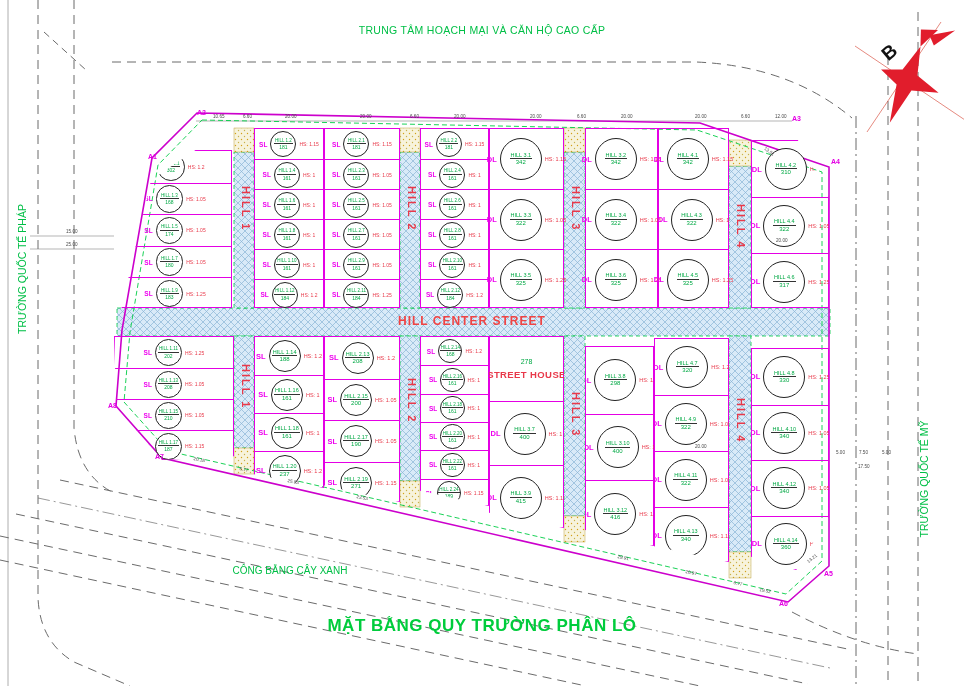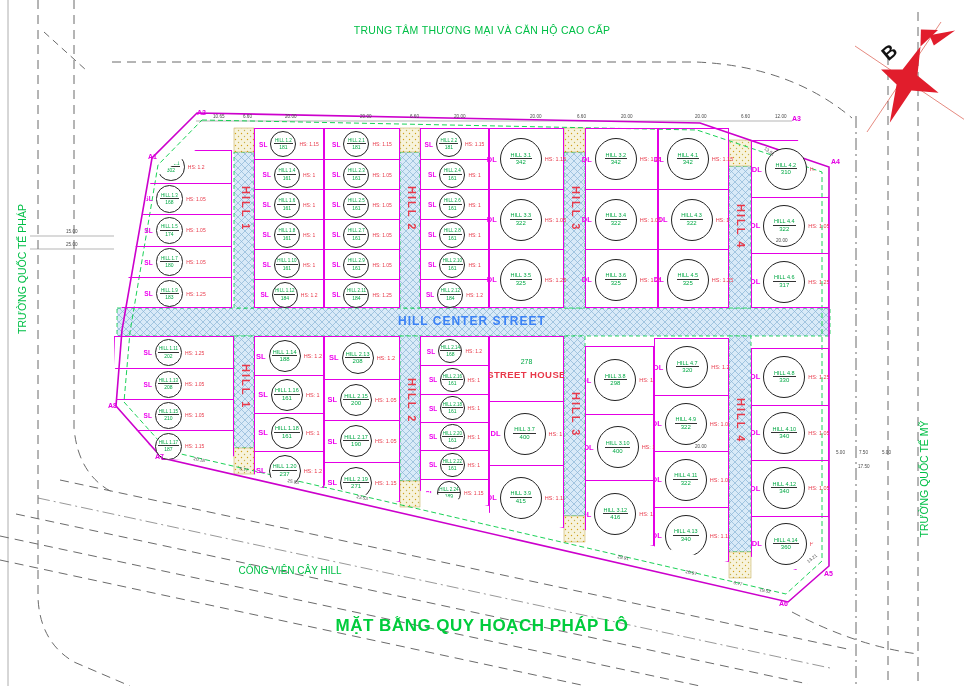--- a/index.html
+++ b/index.html
@@ -15,21 +15,21 @@
         align-items:center;justify-content:center;flex:0 0 auto;box-sizing:border-box;}
   .nm{color:#00a844;border-bottom:0.8px solid #333;padding:0 1px;white-space:nowrap;line-height:1.15;}
   .ar{color:#00a844;line-height:1.2;}
   .hs{color:#e8394a;white-space:nowrap;}
   .lot.ch{flex-direction:column;gap:2px;}
   .chl{color:#e8394a;font-size:9.5px;font-weight:700;letter-spacing:.4px;white-space:nowrap;}
   .ch-area{font-size:7px;}
   
   .street-label{position:absolute;color:#e8394a;font-weight:700;font-size:11px;letter-spacing:2px;
                 transform-origin:0 0;transform:rotate(90deg);white-space:nowrap;}
-  .hcs{position:absolute;left:398px;top:314px;color:#3b82f6;font-weight:700;font-size:12px;letter-spacing:1px;}
+  .hcs{position:absolute;left:398px;top:314px;color:#ef4444;font-weight:700;font-size:12px;letter-spacing:1px;}
   .marker{position:absolute;color:#e400e4;font-weight:700;font-size:7px;white-space:nowrap;}
   .dim{position:absolute;color:#4a4a4a;font-size:4.6px;white-space:nowrap;transform-origin:0 0;}
   .top-label{position:absolute;left:0;top:24px;width:964px;text-align:center;font-size:10.5px;
              color:#00bf46;letter-spacing:.3px;}
   .side-label{position:absolute;width:170px;text-align:center;font-size:10.5px;color:#00bf46;
               transform:rotate(-90deg);white-space:nowrap;}
   #left-road-label{left:-63px;top:263px;}
   #right-road-label{left:839px;top:473px;}
   .park-label{position:absolute;left:200px;top:565px;width:180px;text-align:center;font-size:10px;color:#00bf46;}
   .title{position:absolute;left:0;top:616px;width:964px;text-align:center;color:#00cc3c;font-weight:700;}
@@ -725,21 +725,21 @@
       <div class="dim" style="left: 618px; top: 554px; transform: rotate(12deg);">29.91</div>
       <div class="dim" style="left: 686px; top: 569px; transform: rotate(12deg);">20.97</div>
       <div class="dim" style="left: 734px; top: 580px; transform: rotate(12deg);">6.77</div>
       <div class="dim" style="left: 760px; top: 587px; transform: rotate(12deg);">19.52</div>
       <div class="dim" style="left: 194px; top: 456px; transform: rotate(12deg);">20.18</div>
       <div class="dim" style="left: 288px; top: 478px; transform: rotate(12deg);">25.93</div>
       <div class="dim" style="left: 357px; top: 494px; transform: rotate(12deg);">23.53</div>
       <div class="dim" style="left: 806px; top: 560px; transform: rotate(-38deg);">13.21</div>
     </div>
 
-  <div class="top-label">TRUNG TÂM THƯƠNG MẠI VÀ CĂN HỘ CAO CẤP</div>
+  <div class="top-label">TRUNG TÂM HOẠCH MẠI VÀ CĂN HỘ CAO CẤP</div>
   <div class="side-label" id="left-road-label">TRƯỜNG QUỐC TẾ PHÁP</div>
   <div class="side-label" id="right-road-label">TRƯỜNG QUỐC TẾ MỸ</div>
-  <div class="park-label">CÔNG VIÊN CÂY HILL</div>
+  <div class="park-label">CÔNG BẰNG CÂY XANH</div>
 
   <div class="title">
-    <div class="l1">MẶT BẰNG QUY HOẠCH PHÁP LÔ</div>
+    <div class="l1">MẶT BẰNG QUY TRƯỜNG PHÂN LÔ</div>
   </div>
 </div>
 
 </body></html>

